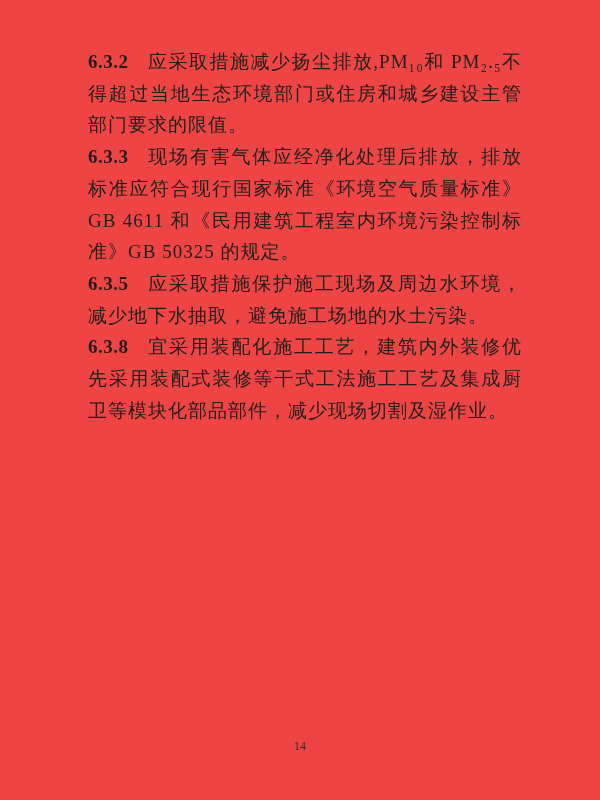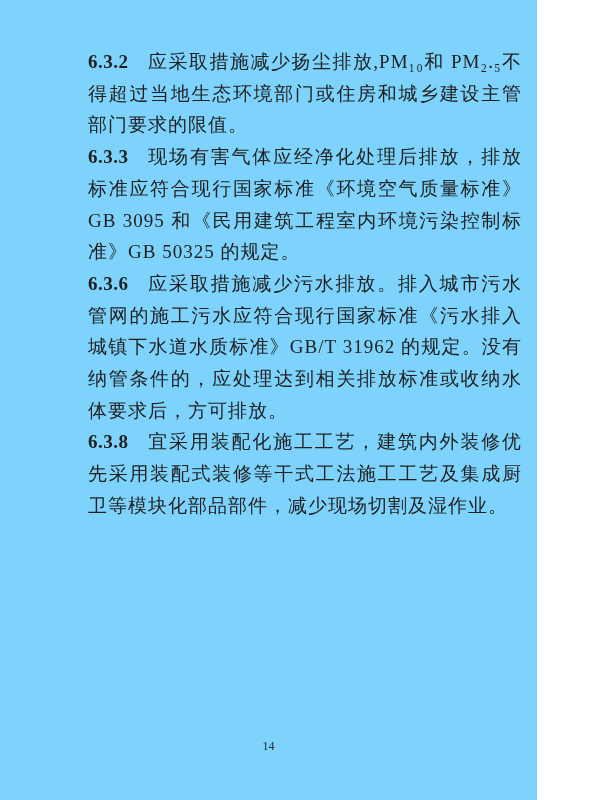--- a/index.html
+++ b/index.html
@@ -2,23 +2,23 @@
 <html><head>
 <meta charset="utf-8">
 <style>
   html, body {
     margin: 0;
     padding: 0;
     background: #ffffff;
   }
   .page {
     position: relative;
-    width: 537px;
+    width: 600px;
     height: 800px;
-    background: #7dd3fc;
+    background: #ef4444;
     overflow: hidden;
     font-family: "Liberation Serif", "DejaVu Serif", serif;
     color: #1f1f1f;
   }
   .content {
     position: absolute;
     top: 46px;
     left: 88px;
     width: 434px;
   }
@@ -53,28 +53,28 @@
 <body>
 
 <div class="page">
   <main class="content">
 
     <p class="clause">
       <span class="clause-num">6.3.2</span><span class="clause-text">应采取措施减少扬尘排放,PM₁₀和 PM₂.₅不得超过当地生态环境部门或住房和城乡建设主管部门要求的限值。</span>
     </p>
 
     <p class="clause">
-      <span class="clause-num">6.3.3</span><span class="clause-text">现场有害气体应经净化处理后排放，排放标准应符合现行国家标准《环境空气质量标准》GB 3095 和《民用建筑工程室内环境污染控制标准》GB 50325 的规定。</span>
+      <span class="clause-num">6.3.3</span><span class="clause-text">现场有害气体应经净化处理后排放，排放标准应符合现行国家标准《环境空气质量标准》GB 4611 和《民用建筑工程室内环境污染控制标准》GB 50325 的规定。</span>
     </p>
 
 
+    <p class="clause">
+      <span class="clause-num">6.3.5</span><span class="clause-text">应采取措施保护施工现场及周边水环境，减少地下水抽取，避免施工场地的水土污染。</span>
+    </p>
 
-    <p class="clause">
-      <span class="clause-num">6.3.6</span><span class="clause-text">应采取措施减少污水排放。排入城市污水管网的施工污水应符合现行国家标准《污水排入城镇下水道水质标准》GB/T 31962 的规定。没有纳管条件的，应处理达到相关排放标准或收纳水体要求后，方可排放。</span>
-    </p>
 
 
     <p class="clause">
       <span class="clause-num">6.3.8</span><span class="clause-text">宜采用装配化施工工艺，建筑内外装修优先采用装配式装修等干式工法施工工艺及集成厨卫等模块化部品部件，减少现场切割及湿作业。</span>
     </p>
 
   </main>
 
   <footer class="page-footer">
     <span class="page-number">14</span>

